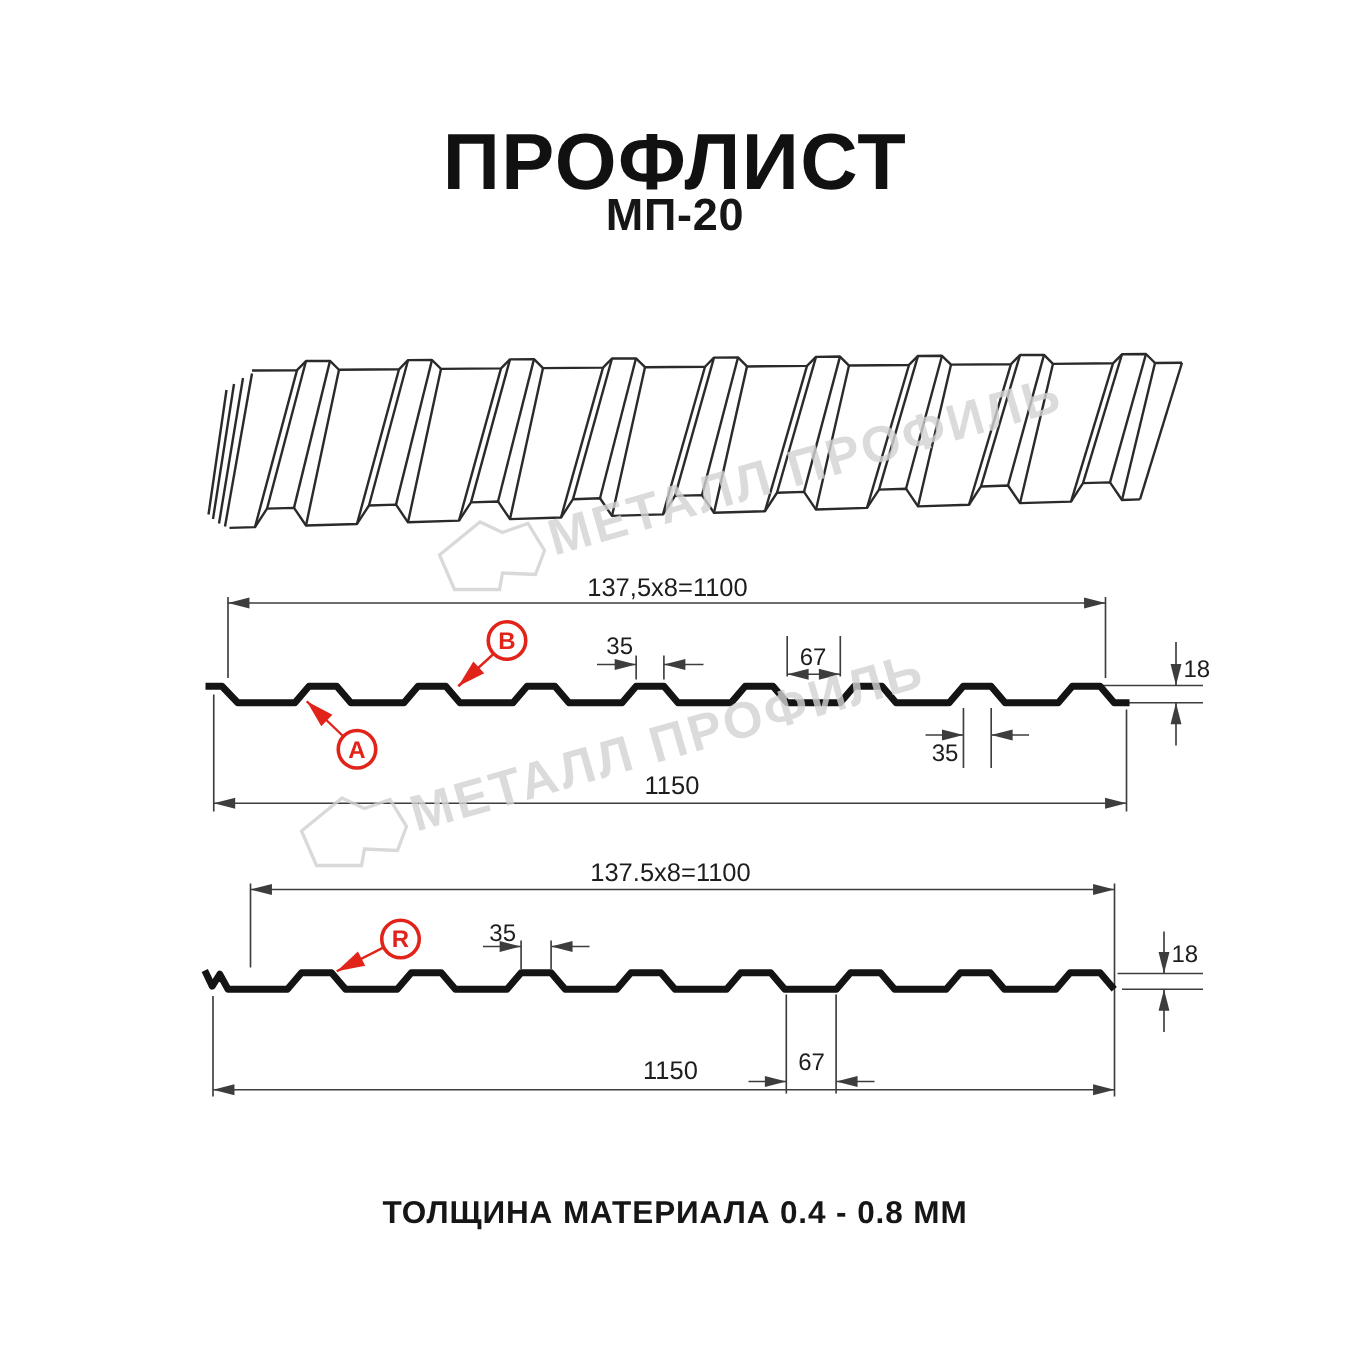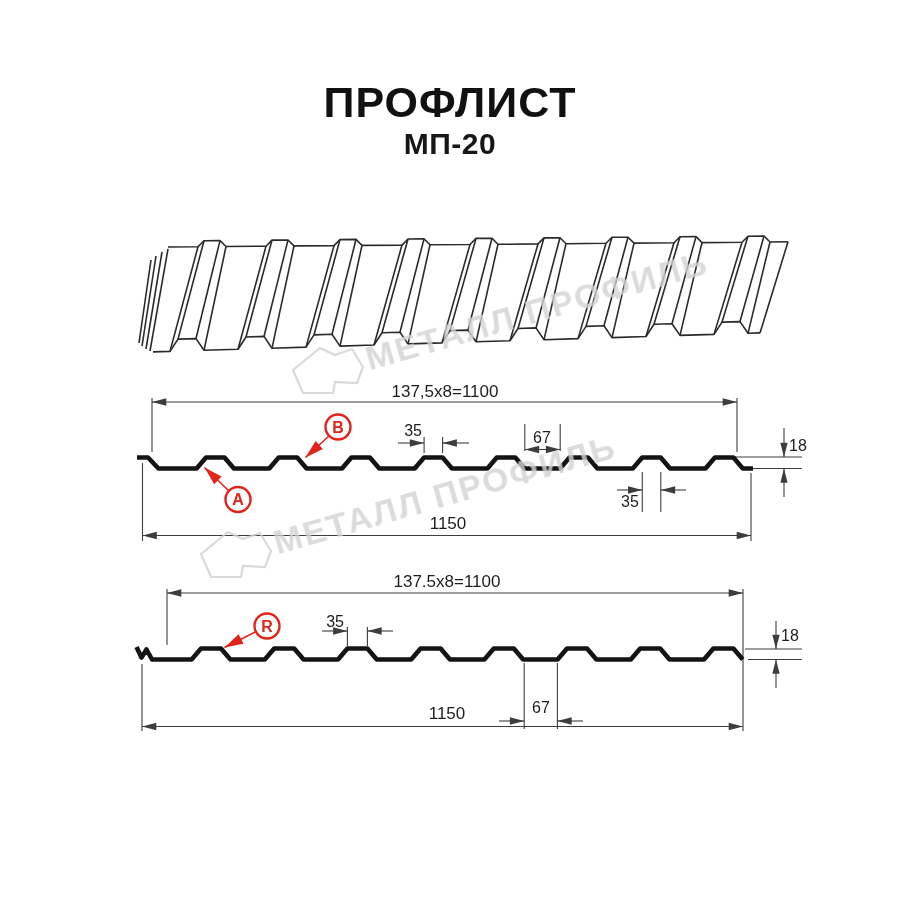--- a/index.html
+++ b/index.html
@@ -1,19 +1,19 @@
 <!DOCTYPE html>
 <html><head>
 <meta charset="utf-8">
 <style>
   html,body{margin:0;padding:0;background:#fff;}
   .page{position:relative;width:900px;height:900px;background:#fff;overflow:hidden;
         font-family:"Liberation Sans",sans-serif;}
   .title{position:absolute;top:78px;left:0;width:900px;text-align:center;
-         font-size:43px;font-weight:700;letter-spacing:1px;color:#111;}
+         font-size:53px;font-weight:700;letter-spacing:1px;color:#111;}
   .subtitle{position:absolute;top:127px;left:0;width:900px;text-align:center;
          font-size:30px;font-weight:700;letter-spacing:.5px;color:#161616;}
   .footnote{position:absolute;top:797px;left:0;width:900px;text-align:center;
          font-size:21px;font-weight:700;letter-spacing:.6px;color:#161616;}
   svg{position:absolute;left:0;top:0;}
   text{font-family:"Liberation Sans",sans-serif;}
   .dimtxt{font-size:16px;fill:#1d1d1d;}
   .dimtxt-big{font-size:17px;fill:#1d1d1d;}
   .marktxt{font-size:16px;font-weight:700;}
   .wmtext{font-size:34px;font-weight:700;letter-spacing:2px;}
@@ -159,13 +159,14 @@
     <g opacity="0.8">
       <polygon points="293,370 320,348 335,355 352,349 363,367 357,383 335,382 333,393 303,393" fill="none" stroke="#d0d0d0" stroke-width="2.2"></polygon>
       <text class="wmtext" fill="#d3d3d3" transform="translate(288,398) rotate(-16)" x="86" y="-4">МЕТАЛЛ ПРОФИЛЬ</text>
     </g>
     <g opacity="0.8">
       <polygon points="201,554 228,532 243,539 260,533 271,551 265,567 243,566 241,577 211,577" fill="none" stroke="#d0d0d0" stroke-width="2.2"></polygon>
       <text class="wmtext" fill="#d3d3d3" transform="translate(196,582) rotate(-16)" x="86" y="-4">МЕТАЛЛ ПРОФИЛЬ</text>
     </g>
   </svg>
 
+  <div class="footnote">ТОЛЩИНА МАТЕРИАЛА 0.4 - 0.8 ММ</div>
 </div>
 
 </body></html>

